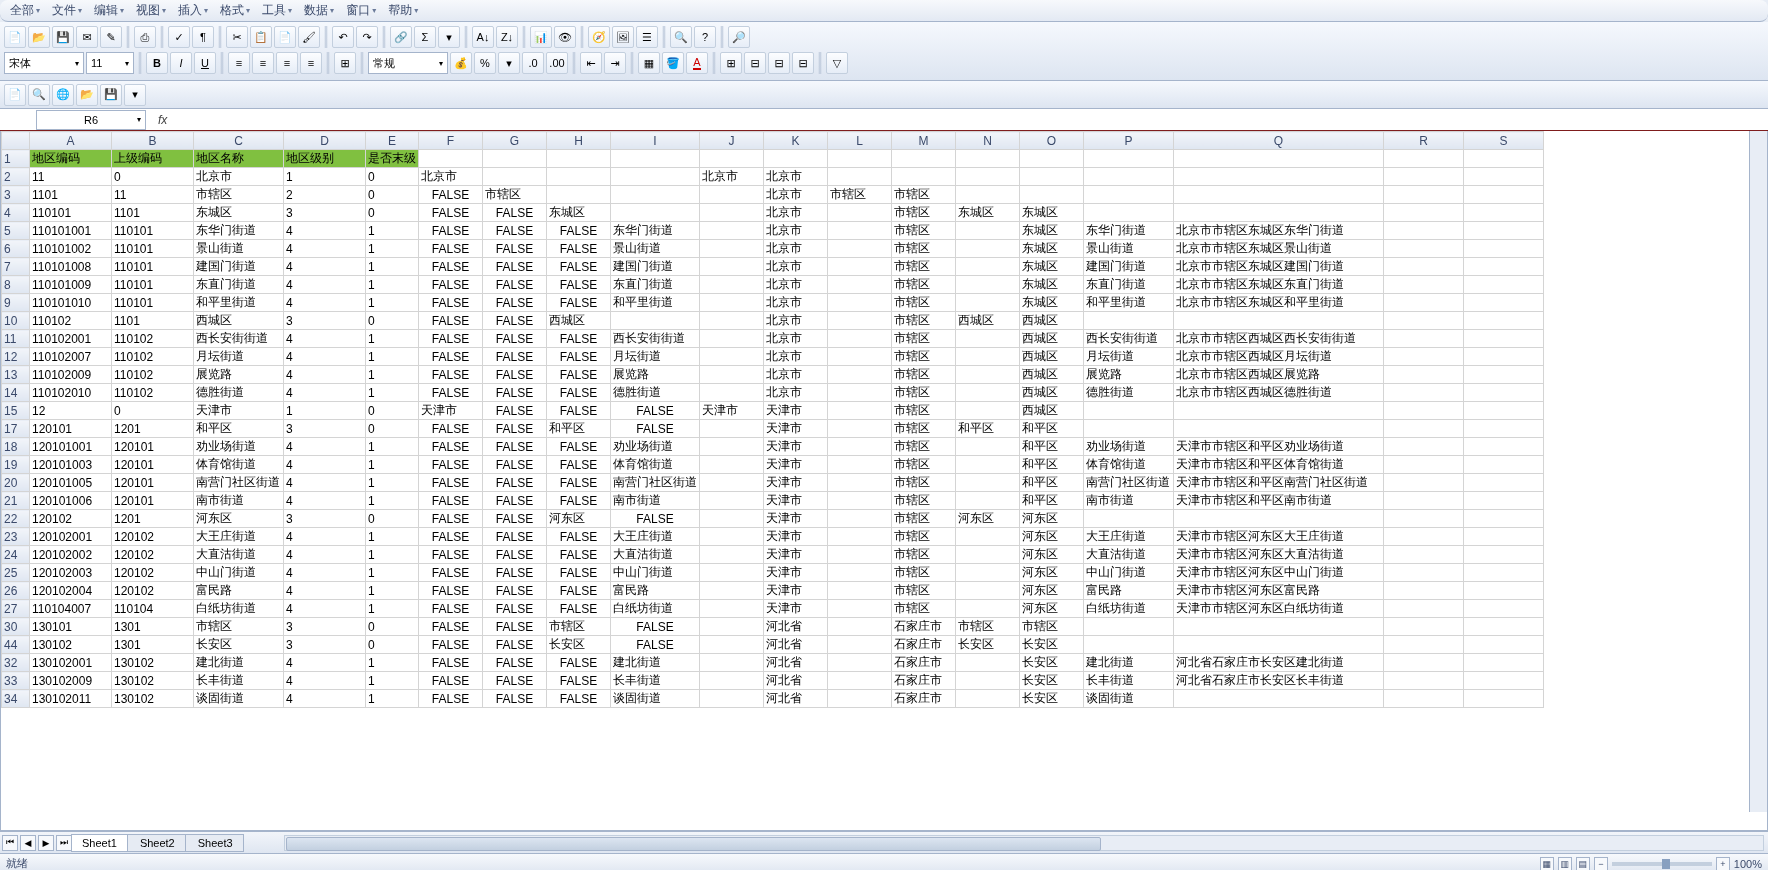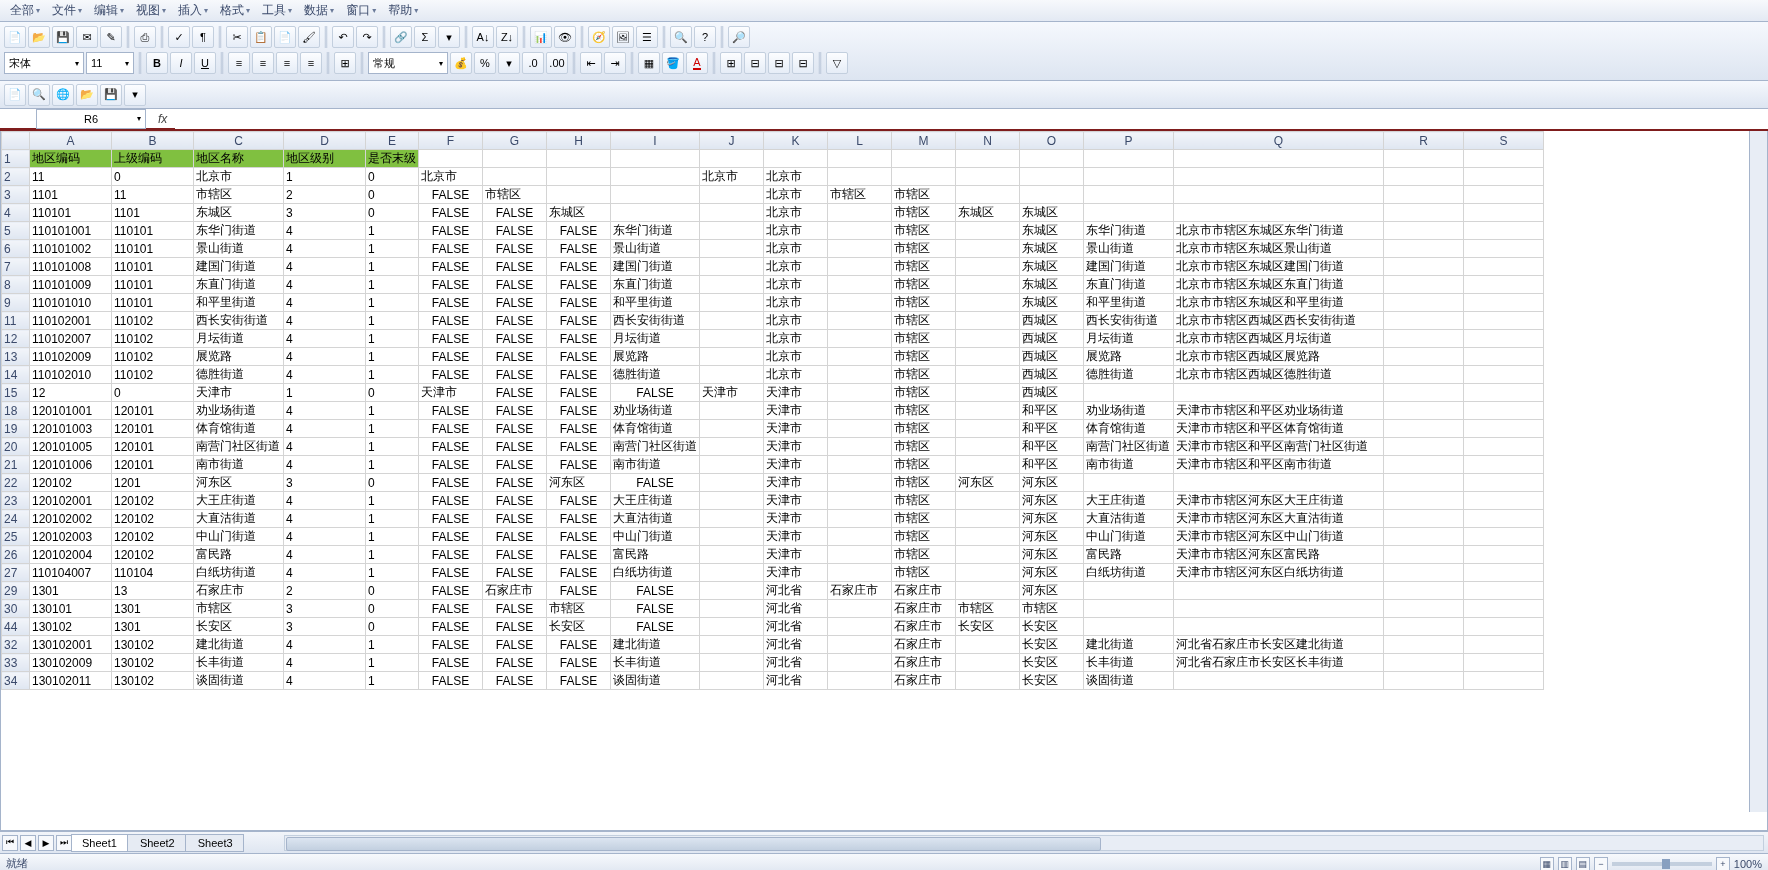--- a/index.html
+++ b/index.html
@@ -1,27 +1,27 @@
 <!DOCTYPE html>
 <html><head>
 <meta charset="utf-8">
 <style>
 * { margin:0; padding:0; box-sizing:border-box; font-family:"SimSun","宋体",Arial,sans-serif; }
 body { background:#e8edf5; width:1768px; height:870px; overflow:hidden; font-size:12px; color:#000; }
-.menubar { height:22px; background:linear-gradient(#f7f9fc,#e3e9f3); border-bottom:1px solid #a5b4cb; display:flex; align-items:center; padding:0 4px; }
+.menubar { height:22px; background:linear-gradient(#f7f9fc,#e3e9f3); border-bottom:1px solid #a5b4cb; display:flex; align-items:center; padding:0 4px;border-radius:8px; }
 .menubar .mitem { padding:0 6px; display:flex; align-items:center; color:#3b4a6b; cursor:pointer; }
 .menubar .mitem::after { content:"▾"; font-size:8px; margin-left:2px; color:#6a7a99; }
 .toolbars { background:linear-gradient(#f5f8fd,#dde5f1); border-bottom:1px solid #a5b4cb; padding:2px 4px 4px; }
 .toolrow { display:flex; align-items:center; height:26px; gap:2px; }
 .tbtn { width:22px; height:22px; background:linear-gradient(#fcfdff,#e6edf7); border:1px solid #c3cfde; border-radius:2px; display:flex; align-items:center; justify-content:center; font-size:11px; cursor:pointer; }
 .tsel { height:22px; border:1px solid #a5b4cb; background:#fff; display:flex; align-items:center; padding:0 18px 0 4px; position:relative; font-size:11px; }
 .tsel::after { content:"▾"; position:absolute; right:4px; font-size:8px; }
 .vsep { width:4px; height:22px; background:linear-gradient(90deg,transparent,#bcc8da,transparent); margin:0 2px; }
 .tools2 { background:linear-gradient(#f5f8fd,#dde5f1); border-bottom:1px solid #a5b4cb; padding:2px 4px; height:28px; display:flex; align-items:center; gap:2px; }
-.formulabar { height:22px; background:#fff; border-bottom:3px solid #7f1d1d; display:flex; align-items:center; }
+.formulabar { height:22px; background:#fff; border-bottom:1px solid #7f1d1d; display:flex; align-items:center; }
 .namebox { width:110px; height:20px; border:1px solid #a5b4cb; margin:0 4px 0 36px; padding:0 4px; display:flex; align-items:center; justify-content:center; font-size:11px; background:#fff; position:relative; }
 .namebox::after { content:"▾"; position:absolute; right:4px; font-size:8px; }
 .fxlabel { font-style:italic; color:#444; margin:0 8px; }
 .fxinput { flex:1; height:20px; border:none; font-size:11px; }
 .sheet-area { position:relative; height:calc(870px - 22px - 56px - 28px - 22px - 22px - 20px); overflow:hidden; background:#fff; border:1px solid #a5b4cb; border-top:none; }
 .sheet { border-collapse:collapse; table-layout:fixed; font-size:12px; }
 .sheet th, .sheet td { border:1px solid #d4d4d4; height:18px; padding:0 2px; text-align:left; white-space:nowrap; overflow:hidden; }
 .sheet th { background:linear-gradient(#f2f5fa,#dfe6f1); font-weight:normal; color:#3b4a6b; text-align:center; }
 .rowhdr { background:linear-gradient(#f2f5fa,#dfe6f1)!important; text-align:center; color:#3b4a6b; width:28px; }
 .greenhdr { background:#80c040!important; }
@@ -372,20 +372,42 @@
           <td></td>
           <td>市辖区</td>
           <td></td>
           <td>东城区</td>
           <td>和平里街道</td>
           <td>北京市市辖区东城区和平里街道</td>
           <td></td>
           <td></td>
         </tr>
         <tr>
+          <td class="rowhdr">10</td>
+          <td>110102</td>
+          <td>1101</td>
+          <td>西城区</td>
+          <td>3</td>
+          <td>0</td>
+          <td style="text-align:center">FALSE</td>
+          <td style="text-align:center">FALSE</td>
+          <td>西城区</td>
+          <td></td>
+          <td></td>
+          <td>北京市</td>
+          <td></td>
+          <td>市辖区</td>
+          <td>西城区</td>
+          <td>西城区</td>
+          <td></td>
+          <td></td>
+          <td></td>
+          <td></td>
+        </tr>
+        <tr>
           <td class="rowhdr">11</td>
           <td>110102001</td>
           <td>110102</td>
           <td>西长安街街道</td>
           <td>4</td>
           <td>1</td>
           <td style="text-align:center">FALSE</td>
           <td style="text-align:center">FALSE</td>
           <td style="text-align:center">FALSE</td>
           <td>西长安街街道</td>
@@ -476,20 +498,42 @@
           <td>天津市</td>
           <td style="text-align:center">FALSE</td>
           <td style="text-align:center">FALSE</td>
           <td style="text-align:center">FALSE</td>
           <td>天津市</td>
           <td>天津市</td>
           <td></td>
           <td>市辖区</td>
           <td></td>
           <td>西城区</td>
+          <td></td>
+          <td></td>
+          <td></td>
+          <td></td>
+        </tr>
+        <tr>
+          <td class="rowhdr">17</td>
+          <td>120101</td>
+          <td>1201</td>
+          <td>和平区</td>
+          <td>3</td>
+          <td>0</td>
+          <td style="text-align:center">FALSE</td>
+          <td style="text-align:center">FALSE</td>
+          <td>和平区</td>
+          <td style="text-align:center">FALSE</td>
+          <td></td>
+          <td>天津市</td>
+          <td></td>
+          <td>市辖区</td>
+          <td>和平区</td>
+          <td>和平区</td>
           <td></td>
           <td></td>
           <td></td>
           <td></td>
         </tr>
         <tr>
           <td class="rowhdr">18</td>
           <td>120101001</td>
           <td>120101</td>
           <td>劝业场街道</td>
@@ -698,42 +742,20 @@
           <td style="text-align:center">FALSE</td>
           <td>白纸坊街道</td>
           <td></td>
           <td>天津市</td>
           <td></td>
           <td>市辖区</td>
           <td></td>
           <td>河东区</td>
           <td>白纸坊街道</td>
           <td>天津市市辖区河东区白纸坊街道</td>
-          <td></td>
-          <td></td>
-        </tr>
-        <tr>
-          <td class="rowhdr">29</td>
-          <td>1301</td>
-          <td>13</td>
-          <td>石家庄市</td>
-          <td>2</td>
-          <td>0</td>
-          <td style="text-align:center">FALSE</td>
-          <td>石家庄市</td>
-          <td style="text-align:center">FALSE</td>
-          <td style="text-align:center">FALSE</td>
-          <td></td>
-          <td>河北省</td>
-          <td>石家庄市</td>
-          <td>石家庄市</td>
-          <td></td>
-          <td>河东区</td>
-          <td></td>
-          <td></td>
           <td></td>
           <td></td>
         </tr>
         <tr>
           <td class="rowhdr">30</td>
           <td>130101</td>
           <td>1301</td>
           <td>市辖区</td>
           <td>3</td>
           <td>0</td>

